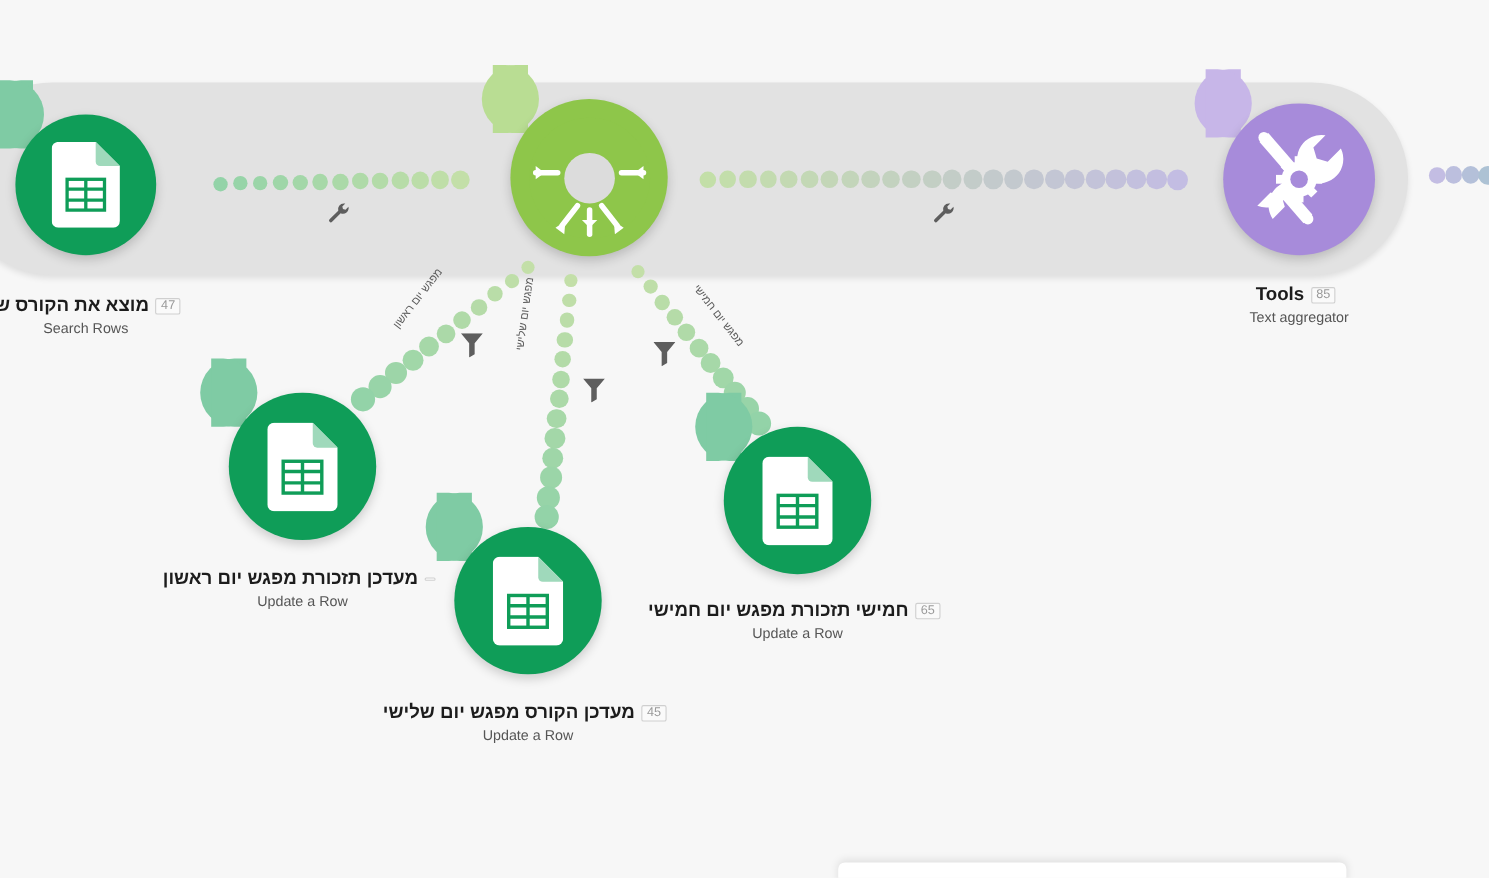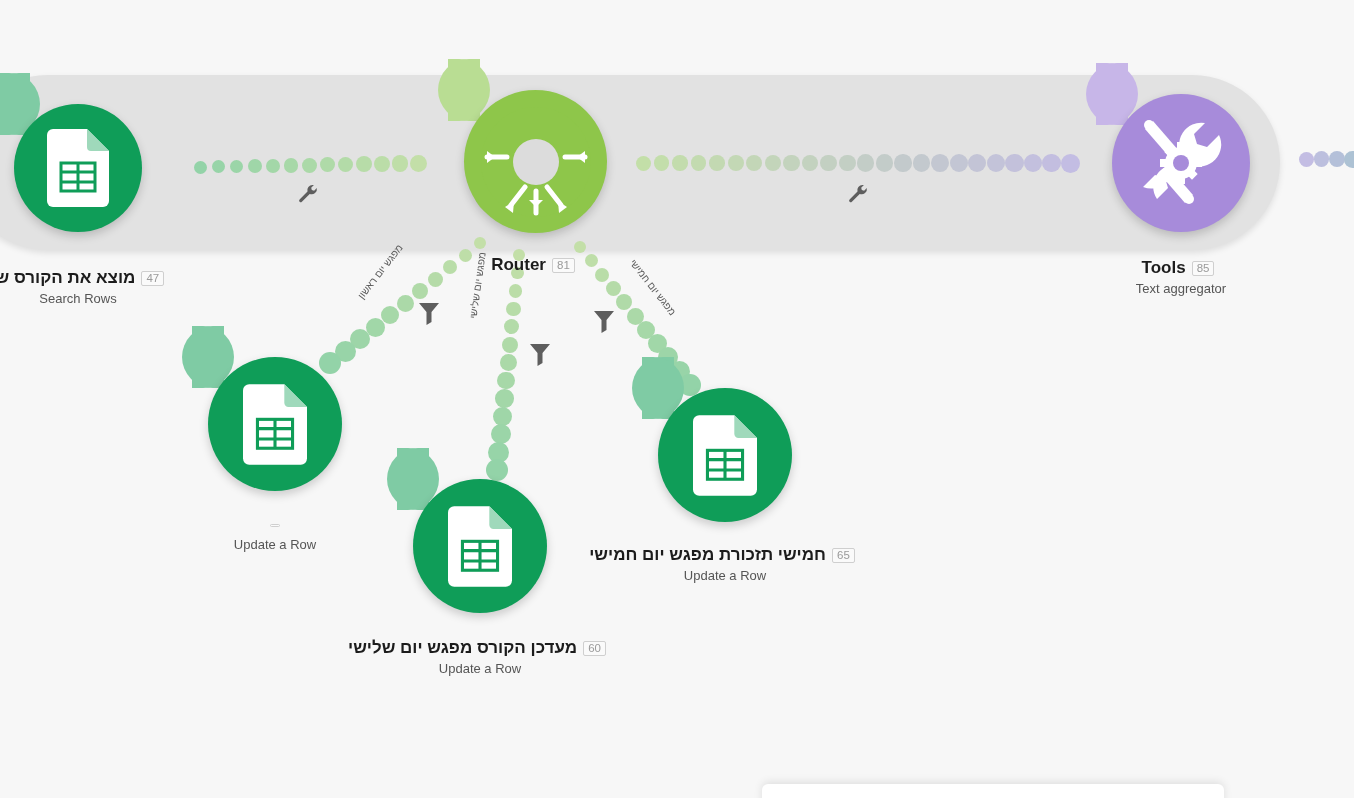--- a/index.html
+++ b/index.html
@@ -227,23 +227,20 @@
         <g fill="#ffffff">
           <path d="M14 50 L6 44 L6 56 Z"></path>
           <path d="M96 50 L104 44 L104 56 Z"></path>
           <path d="M33 94 L24 100 L32 106 Z"></path>
           <path d="M55 100 L48 93 L62 93 Z"></path>
           <path d="M77 94 L86 100 L78 106 Z"></path>
         </g>
       </svg>
     </div>
   </div>
-  <div class="node-caption" style="left:416px;top:255px;width:240px;">
-    <span class="node-title">Router</span><span class="node-id">81</span>
-  </div>
 
   <div class="node" style="left:1112px;top:94px;">
     <div class="port left" style="background:#c7b6e8;"></div>
     <div class="port right" style="background:#c7b6e8;"></div>
     <div class="node-circle" style="width:138px;height:138px;background:#a78bda;">
       <svg width="92" height="92" viewBox="0 0 92 92">
         <g fill="#ffffff">
           <path d="M10 12 L18 4 L44 34 L36 42 Z"></path>
           <circle cx="14" cy="8" r="5"></circle>
           <path d="M58 78 L50 86 L24 56 L32 48 Z"></path>
@@ -279,40 +276,40 @@
         <path d="M6 0h34l22 22v50a6 6 0 0 1-6 6H6a6 6 0 0 1-6-6V6a6 6 0 0 1 6-6z" fill="#ffffff"></path>
         <path d="M40 0l22 22H44a4 4 0 0 1-4-4z" fill="#9fd9bb"></path>
         <rect x="14" y="34" width="34" height="28" fill="#ffffff" stroke="#0f9d58" stroke-width="3"></rect>
         <line x1="31" y1="34" x2="31" y2="62" stroke="#0f9d58" stroke-width="3"></line>
         <line x1="14" y1="43" x2="48" y2="43" stroke="#0f9d58" stroke-width="3"></line>
         <line x1="14" y1="53" x2="48" y2="53" stroke="#0f9d58" stroke-width="3"></line>
       </svg>
     </div>
   </div>
   <div class="node-caption" style="left:95px;top:516px;width:360px;">
-    <span class="node-id"></span>
+    <span class="node-title">מעדכן תזכורת מפגש יום ראשון</span><span class="node-id"></span>
     <div class="node-sub">Update a Row</div>
   </div>
 
   <div class="node" style="left:413px;top:479px;">
     <div class="port left" style="background:#7fcba4;"></div>
     <div class="port right" style="background:#7fcba4;"></div>
     <div class="node-circle" style="width:134px;height:134px;background:#0f9d58;">
       <svg width="64" height="81" viewBox="0 0 62 78">
         <path d="M6 0h34l22 22v50a6 6 0 0 1-6 6H6a6 6 0 0 1-6-6V6a6 6 0 0 1 6-6z" fill="#ffffff"></path>
         <path d="M40 0l22 22H44a4 4 0 0 1-4-4z" fill="#9fd9bb"></path>
         <rect x="14" y="34" width="34" height="28" fill="#ffffff" stroke="#0f9d58" stroke-width="3"></rect>
         <line x1="31" y1="34" x2="31" y2="62" stroke="#0f9d58" stroke-width="3"></line>
         <line x1="14" y1="43" x2="48" y2="43" stroke="#0f9d58" stroke-width="3"></line>
         <line x1="14" y1="53" x2="48" y2="53" stroke="#0f9d58" stroke-width="3"></line>
       </svg>
     </div>
   </div>
   <div class="node-caption" style="left:300px;top:638px;width:360px;">
-    <span class="node-title">מעדכן הקורס מפגש יום שלישי</span><span class="node-id">60</span>
+    <span class="node-title">מעדכן הקורס מפגש יום שלישי</span><span class="node-id">45</span>
     <div class="node-sub">Update a Row</div>
   </div>
 
   <div class="node" style="left:658px;top:388px;">
     <div class="port left" style="background:#7fcba4;"></div>
     <div class="port right" style="background:#7fcba4;"></div>
     <div class="node-circle" style="width:134px;height:134px;background:#0f9d58;">
       <svg width="64" height="81" viewBox="0 0 62 78">
         <path d="M6 0h34l22 22v50a6 6 0 0 1-6 6H6a6 6 0 0 1-6-6V6a6 6 0 0 1 6-6z" fill="#ffffff"></path>
         <path d="M40 0l22 22H44a4 4 0 0 1-4-4z" fill="#9fd9bb"></path>

